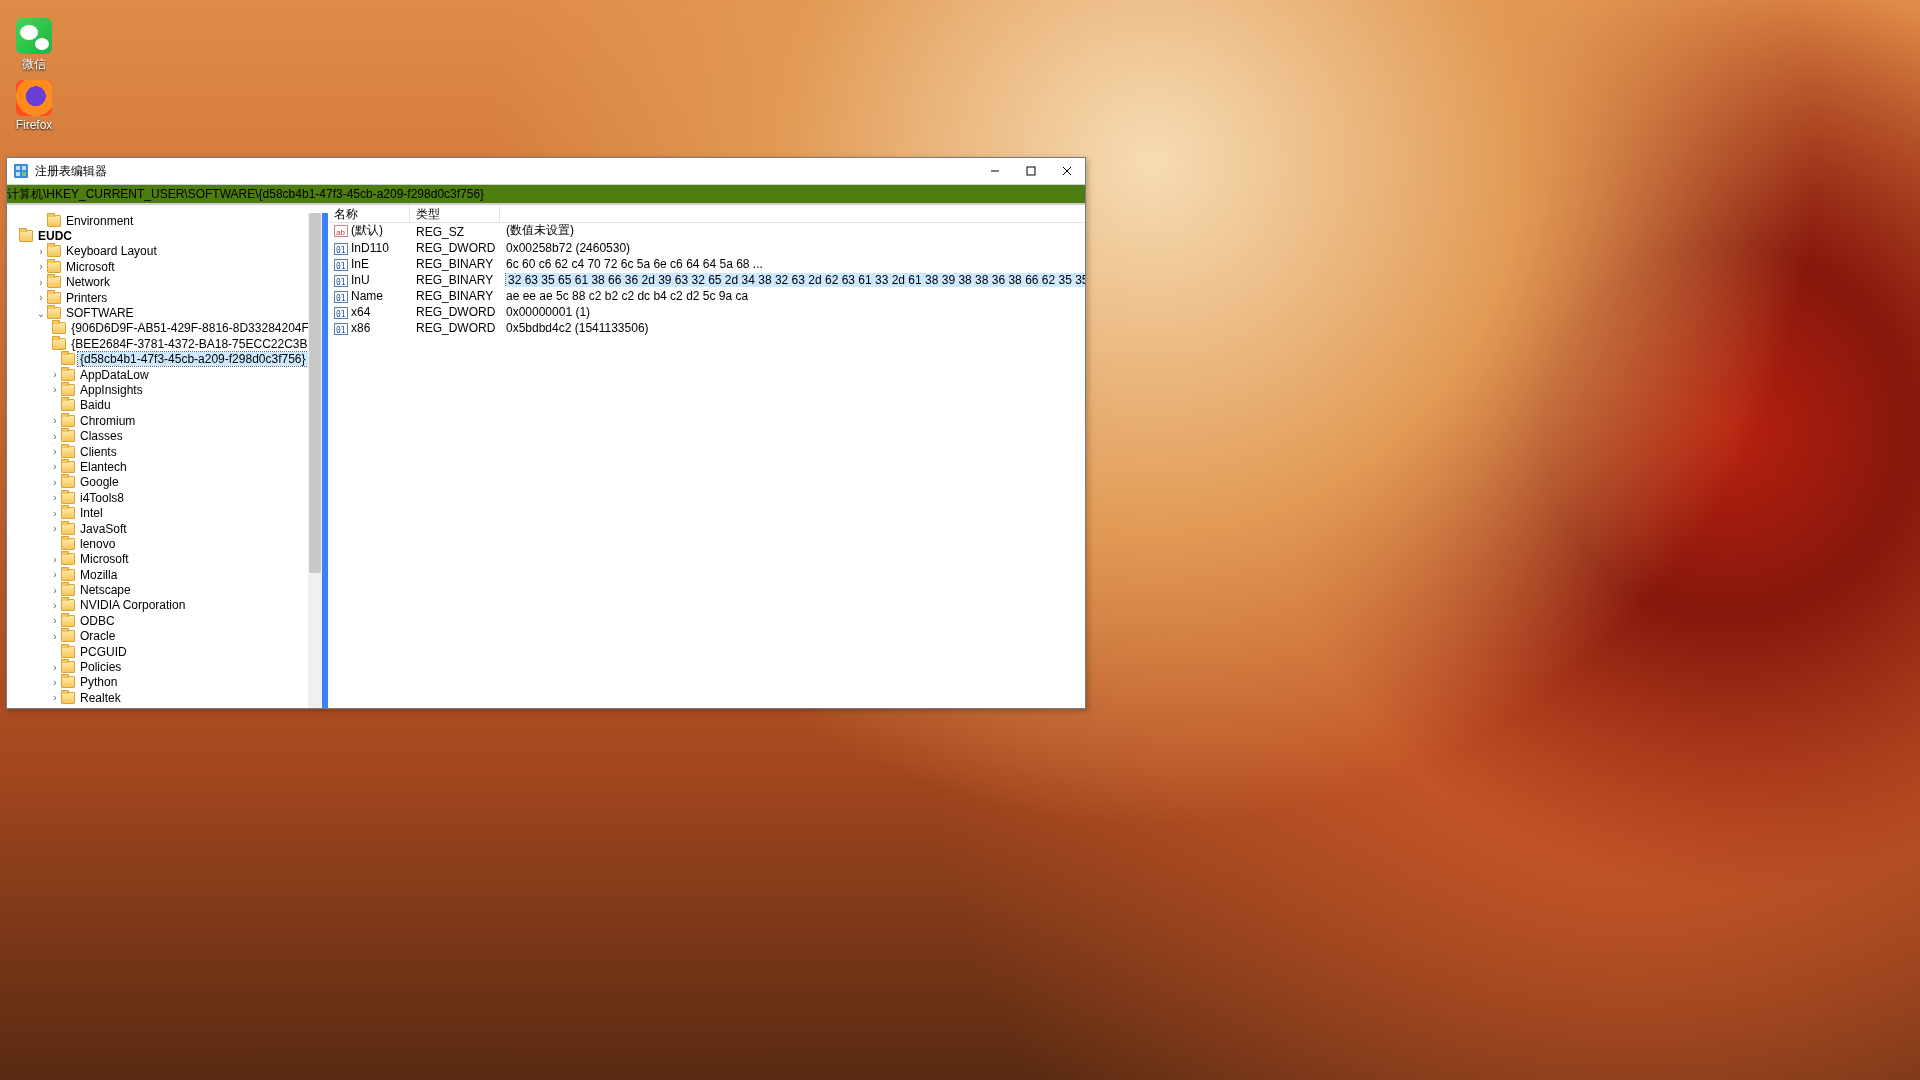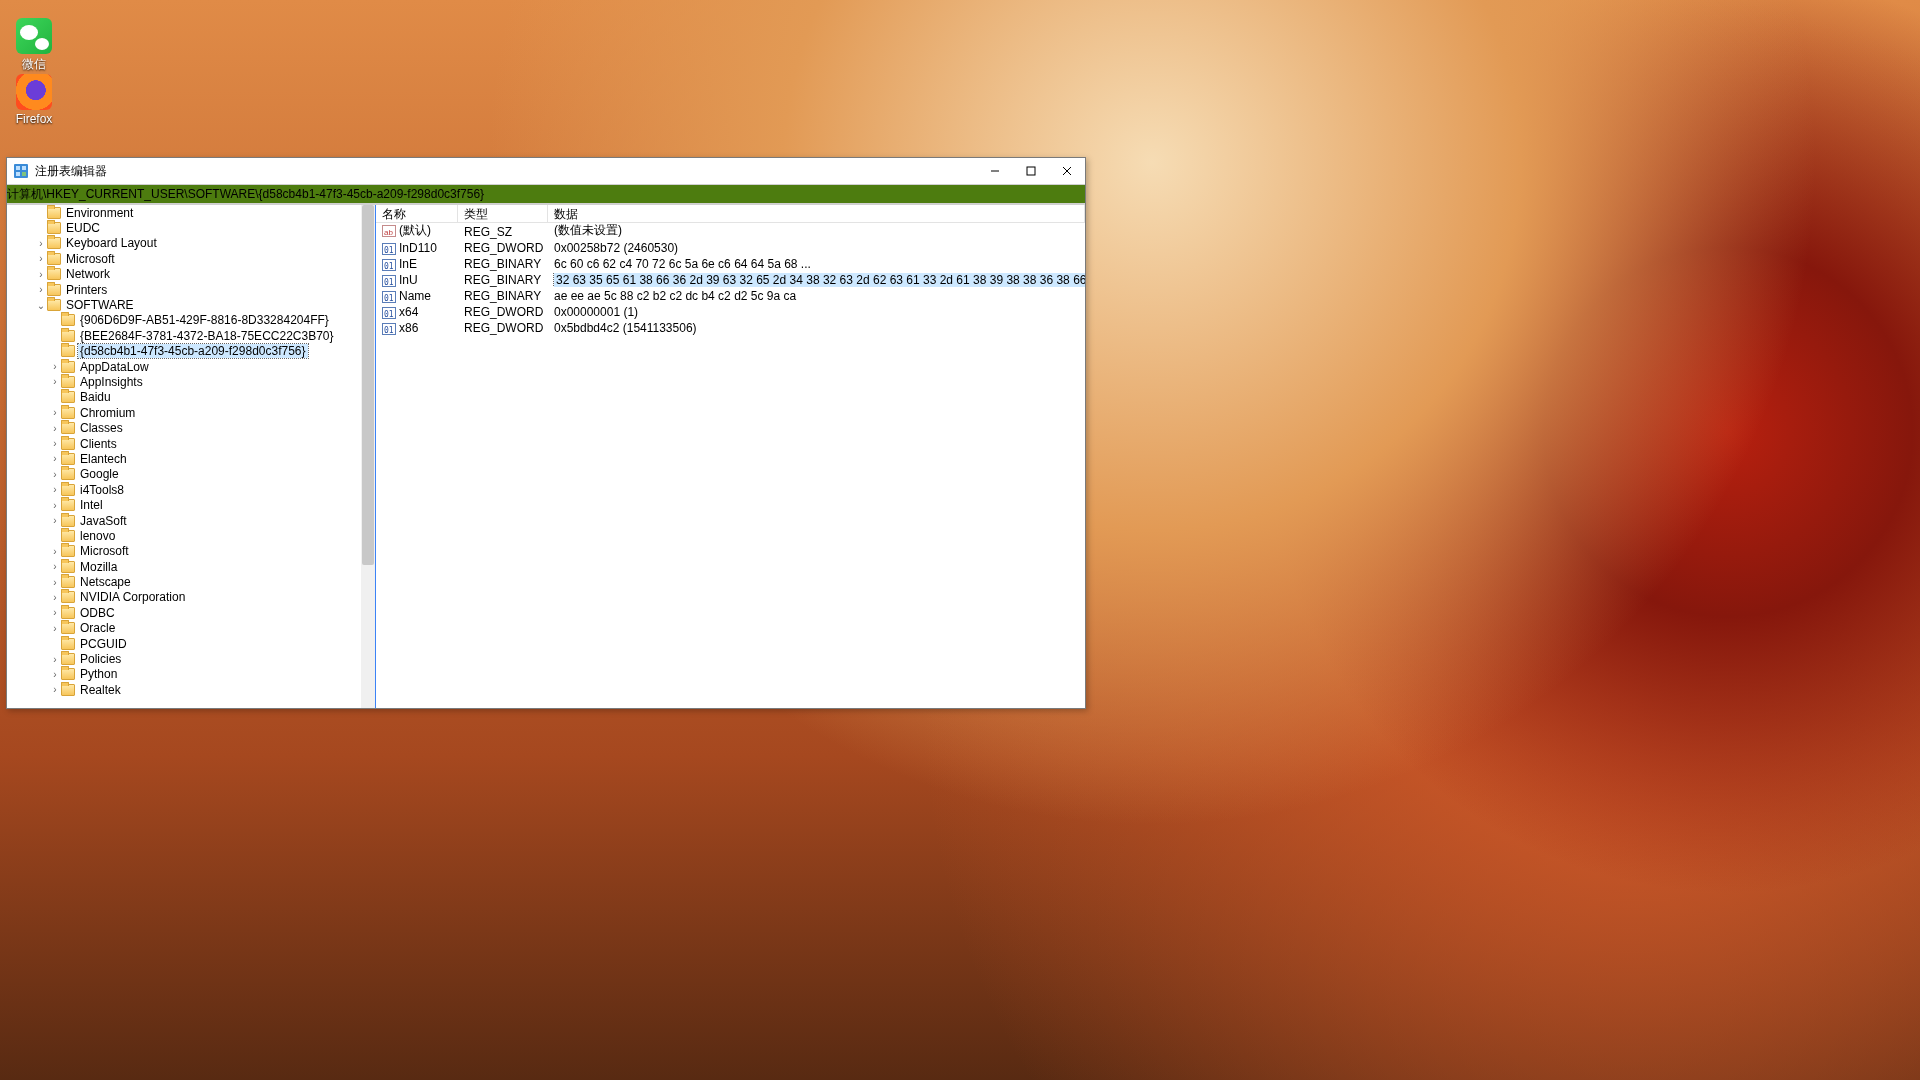--- a/index.html
+++ b/index.html
@@ -30,21 +30,21 @@
 .titlebar .appicon{width:16px;height:16px;margin-right:6px;}
 .titlebar .title{flex:0 0 auto;}
 .titlebar .spacer{flex:1;}
 .winbtn{width:36px;height:26px;display:flex;align-items:center;justify-content:center;cursor:pointer;}
 .menubar{height:20px;display:flex;align-items:center;padding-left:6px;gap:12px;border-top:1px solid #e5e5e5;}
 .menuitem{cursor:pointer;padding:0 2px;}
 .addrbar{height:20px;border-top:1px solid #d0d0d0;border-bottom:1px solid #d0d0d0;display:flex;align-items:center;}
 .addrbar input{flex:1;border:none;outline:none;height:18px;padding:0 0;background:#4d7c0f;}
 .panes{flex:1;display:flex;border-top:1px solid #d0d0d0;min-height:0;}
 
-.tree-wrap{width:369px;border-right:1px solid #3b82f6;position:relative;overflow:hidden;}
+.tree-wrap{width:321px;border-right:6px solid #3b82f6;position:relative;overflow:hidden;margin-top:8px;}
 .tree{position:absolute;inset:0 14px 0 0;overflow:hidden;}
 .tree-scroll{position:absolute;right:0;top:0;width:14px;height:100%;background:#f0f0f0;}
 .tree-thumb{position:absolute;left:1px;width:12px;background:#c8c8c8;border-radius:2px;}
 .node{display:flex;align-items:center;height:15.4px;white-space:nowrap;cursor:pointer;}
 .exp{width:12px;text-align:center;color:#666;font-size:10px;user-select:none;}
 .exp.blank{visibility:hidden;}
 .fold{width:14px;height:12px;margin-right:3px;background:linear-gradient(#ffe9a8,#f7c65b);border:1px solid #d9a438;border-radius:1px;position:relative;flex:0 0 auto;}
 .fold::before{content:"";position:absolute;left:-1px;top:-3px;width:6px;height:3px;background:#f7c65b;border:1px solid #d9a438;border-bottom:none;border-radius:1px 1px 0 0;}
 .node.sel .labeltext{background:#cde8ff;outline:1px dotted #666;}
 .labeltext{padding:0 2px;}
@@ -66,21 +66,21 @@
 .row.sel .cell.col-data .datav{background:#cde8ff;outline:1px dotted #666;padding:0 2px;}
 svg{display:block;}
 </style>
 </head>
 <body>
 
 <div class="desk-icon" style="left:0;top:6px;margin-top:12px;">
   <div class="glyph wechat-glyph"></div>
   <div class="lbl">微信</div>
 </div>
-<div class="desk-icon" style="left:0;top:74px;">
+<div class="desk-icon" style="left:0;top:80px;">
   <div class="glyph firefox-glyph"></div>
   <div class="lbl">Firefox</div>
 </div>
 
 <div class="win">
 
   <div class="titlebar">
     <span class="appicon">
       <svg viewBox="0 0 16 16">
           <rect x="1" y="1" width="14" height="14" fill="#3a8bd8" rx="1"></rect>
@@ -117,21 +117,21 @@
 
   <div class="panes">
 
     <div class="tree-wrap">
       <div class="tree" id="tree">
           <div class="node" style="padding-left: 28px;">
             <span class="exp blank">›</span>
             <span class="fold"></span>
             <span class="labeltext">Environment</span>
           </div>
-          <div class="node" style="padding-left: 28px;">
+          <div class="node" style=" font-weight: bold;">
             <span class="exp blank">›</span>
             <span class="fold"></span>
             <span class="labeltext">EUDC</span>
           </div>
           <div class="node" style="padding-left: 28px;">
             <span class="exp">›</span>
             <span class="fold"></span>
             <span class="labeltext">Keyboard Layout</span>
           </div>
           <div class="node" style="padding-left: 28px;">
@@ -282,21 +282,20 @@
         </div>
       <div class="tree-scroll">
         <div class="tree-thumb" id="tree-thumb" style="top: 0px; height: 360px;"></div>
       </div>
     </div>
 
     <div class="list-wrap">
       <div class="list-header">
         <div class="col col-name">名称</div>
         <div class="col col-type">类型</div>
-        <div class="col col-data">数据</div>
       </div>
       <div class="list-body" id="list-body">
           <div class="row">
             <div class="cell col-name"><span class="valicon str"></span><span>(默认)</span></div>
             <div class="cell col-type">REG_SZ</div>
             <div class="cell col-data"><span class="datav">(数值未设置)</span></div>
           </div>
           <div class="row">
             <div class="cell col-name"><span class="valicon bin"></span><span>InD110</span></div>
             <div class="cell col-type">REG_DWORD</div>

